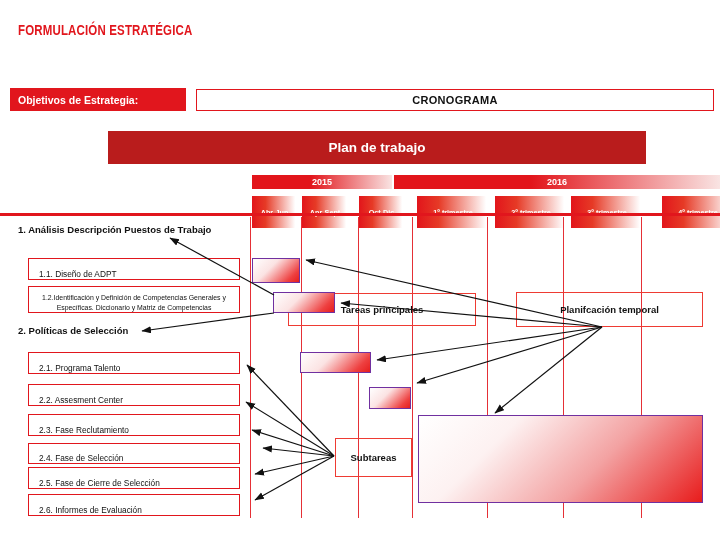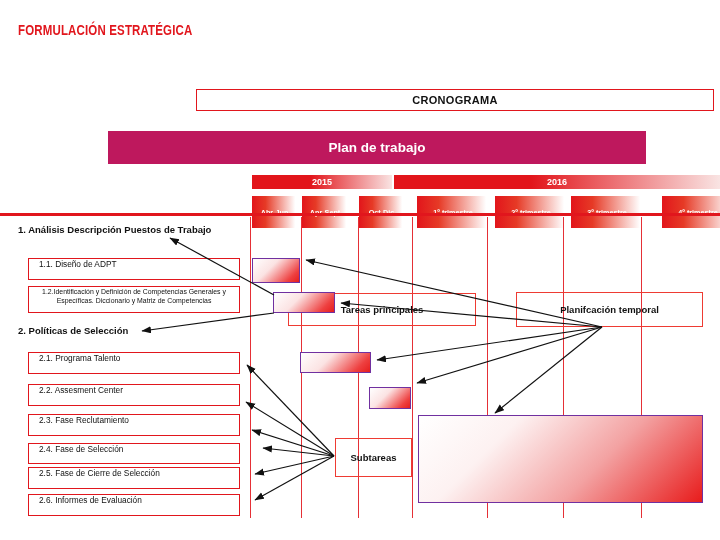--- a/index.html
+++ b/index.html
@@ -7,53 +7,56 @@
   .stage{position:relative;width:720px;height:540px;background:#fff;}
   .abs{position:absolute;}
   
   .slide-title{left:18px;top:22px;color:#e1161d;font-weight:bold;font-size:14px;
     transform:scaleX(0.82);transform-origin:left center;white-space:nowrap;letter-spacing:.2px;}
   .obj-box{left:10px;top:88px;width:176px;height:23px;background:#e1161d;color:#fff;
     font-weight:bold;font-size:10.5px;display:flex;align-items:center;padding-left:8px;box-sizing:border-box;}
   .crono-box{left:196px;top:89px;width:518px;height:22px;background:#fff;border:1.6px solid #e1161d;
     box-sizing:border-box;display:flex;align-items:center;justify-content:center;
     color:#111;font-weight:bold;font-size:11px;letter-spacing:.3px;}
-  .plan-banner{left:108px;top:131px;width:538px;height:33px;background:#be185d;color:#fff;
+  .plan-banner{left:108px;top:131px;width:538px;height:33px;background:#b91c1c;color:#fff;
     display:flex;align-items:center;justify-content:center;font-weight:bold;font-size:13.5px;}
   
   .ycell{top:175px;height:14px;display:flex;align-items:center;justify-content:center;
     color:#fff;font-weight:bold;font-size:9px;
     background:linear-gradient(90deg,#e2151b 0%,#e2151b 42%,#f9e4e3 100%);}
   .qcell{top:196px;height:32px;display:flex;align-items:center;justify-content:center;
     color:#fff;font-weight:bold;font-size:7.2px;white-space:nowrap;
     background:linear-gradient(90deg,#e2151b 0%,#e63a26 30%,#ffffff 96%);}
   .hline-thick{left:0;top:213px;width:720px;height:3.4px;background:#e1161d;z-index:2;}
   .vline{top:217px;height:301px;width:1.4px;background:#e53036;z-index:1;}
   
   .heading{color:#111;font-weight:bold;font-size:9.5px;white-space:nowrap;z-index:2;}
   .tbox{left:28px;width:212px;background:#fff;border:1.5px solid #e1161d;box-sizing:border-box;
-    display:flex;flex-direction:column;justify-content:flex-start;color:#111;font-size:8.3px;z-index:2;}
+    display:flex;flex-direction:column;justify-content:flex-end;color:#111;font-size:8.3px;z-index:2;}
   .tbox .pad{padding-left:10px;}
   .tbox .ctr{text-align:center;font-size:6.9px;line-height:1.35;}
   
   .bar{border:1.5px solid #7030a0;box-sizing:border-box;z-index:4;
     background:linear-gradient(135deg,#ffffff 0%,#fbe3e3 38%,#ee4040 82%,#e51d1d 100%);}
   .bigbar{border:1.5px solid #7030a0;box-sizing:border-box;z-index:4;
     background:linear-gradient(135deg,#ffffff 0%,#fdf1f1 28%,#f3a2a2 62%,#e81c1c 100%);}
   
   .lblbox{background:transparent;border:1.6px solid #ee3b33;box-sizing:border-box;z-index:3;
     display:flex;align-items:center;justify-content:center;color:#111;font-weight:bold;font-size:9.5px;}
   .arrows{position:absolute;left:0;top:0;z-index:30;pointer-events:none;}
 </style>
 </head>
 <body>
 
 <div class="stage">
 
   <div class="abs slide-title">FORMULACIÓN ESTRATÉGICA</div>
+  <div class="abs obj-box">
+    <span>Objetivos de Estrategia:</span>
+  </div>
   <div class="abs crono-box">
     <span>CRONOGRAMA</span>
   </div>
   <div class="abs plan-banner">
     <span>Plan de trabajo</span>
   </div>
 
   <div class="abs ycell" style="left:252px;width:140px;">2015</div>
   <div class="abs ycell" style="left:394px;width:326px;">2016</div>
 

